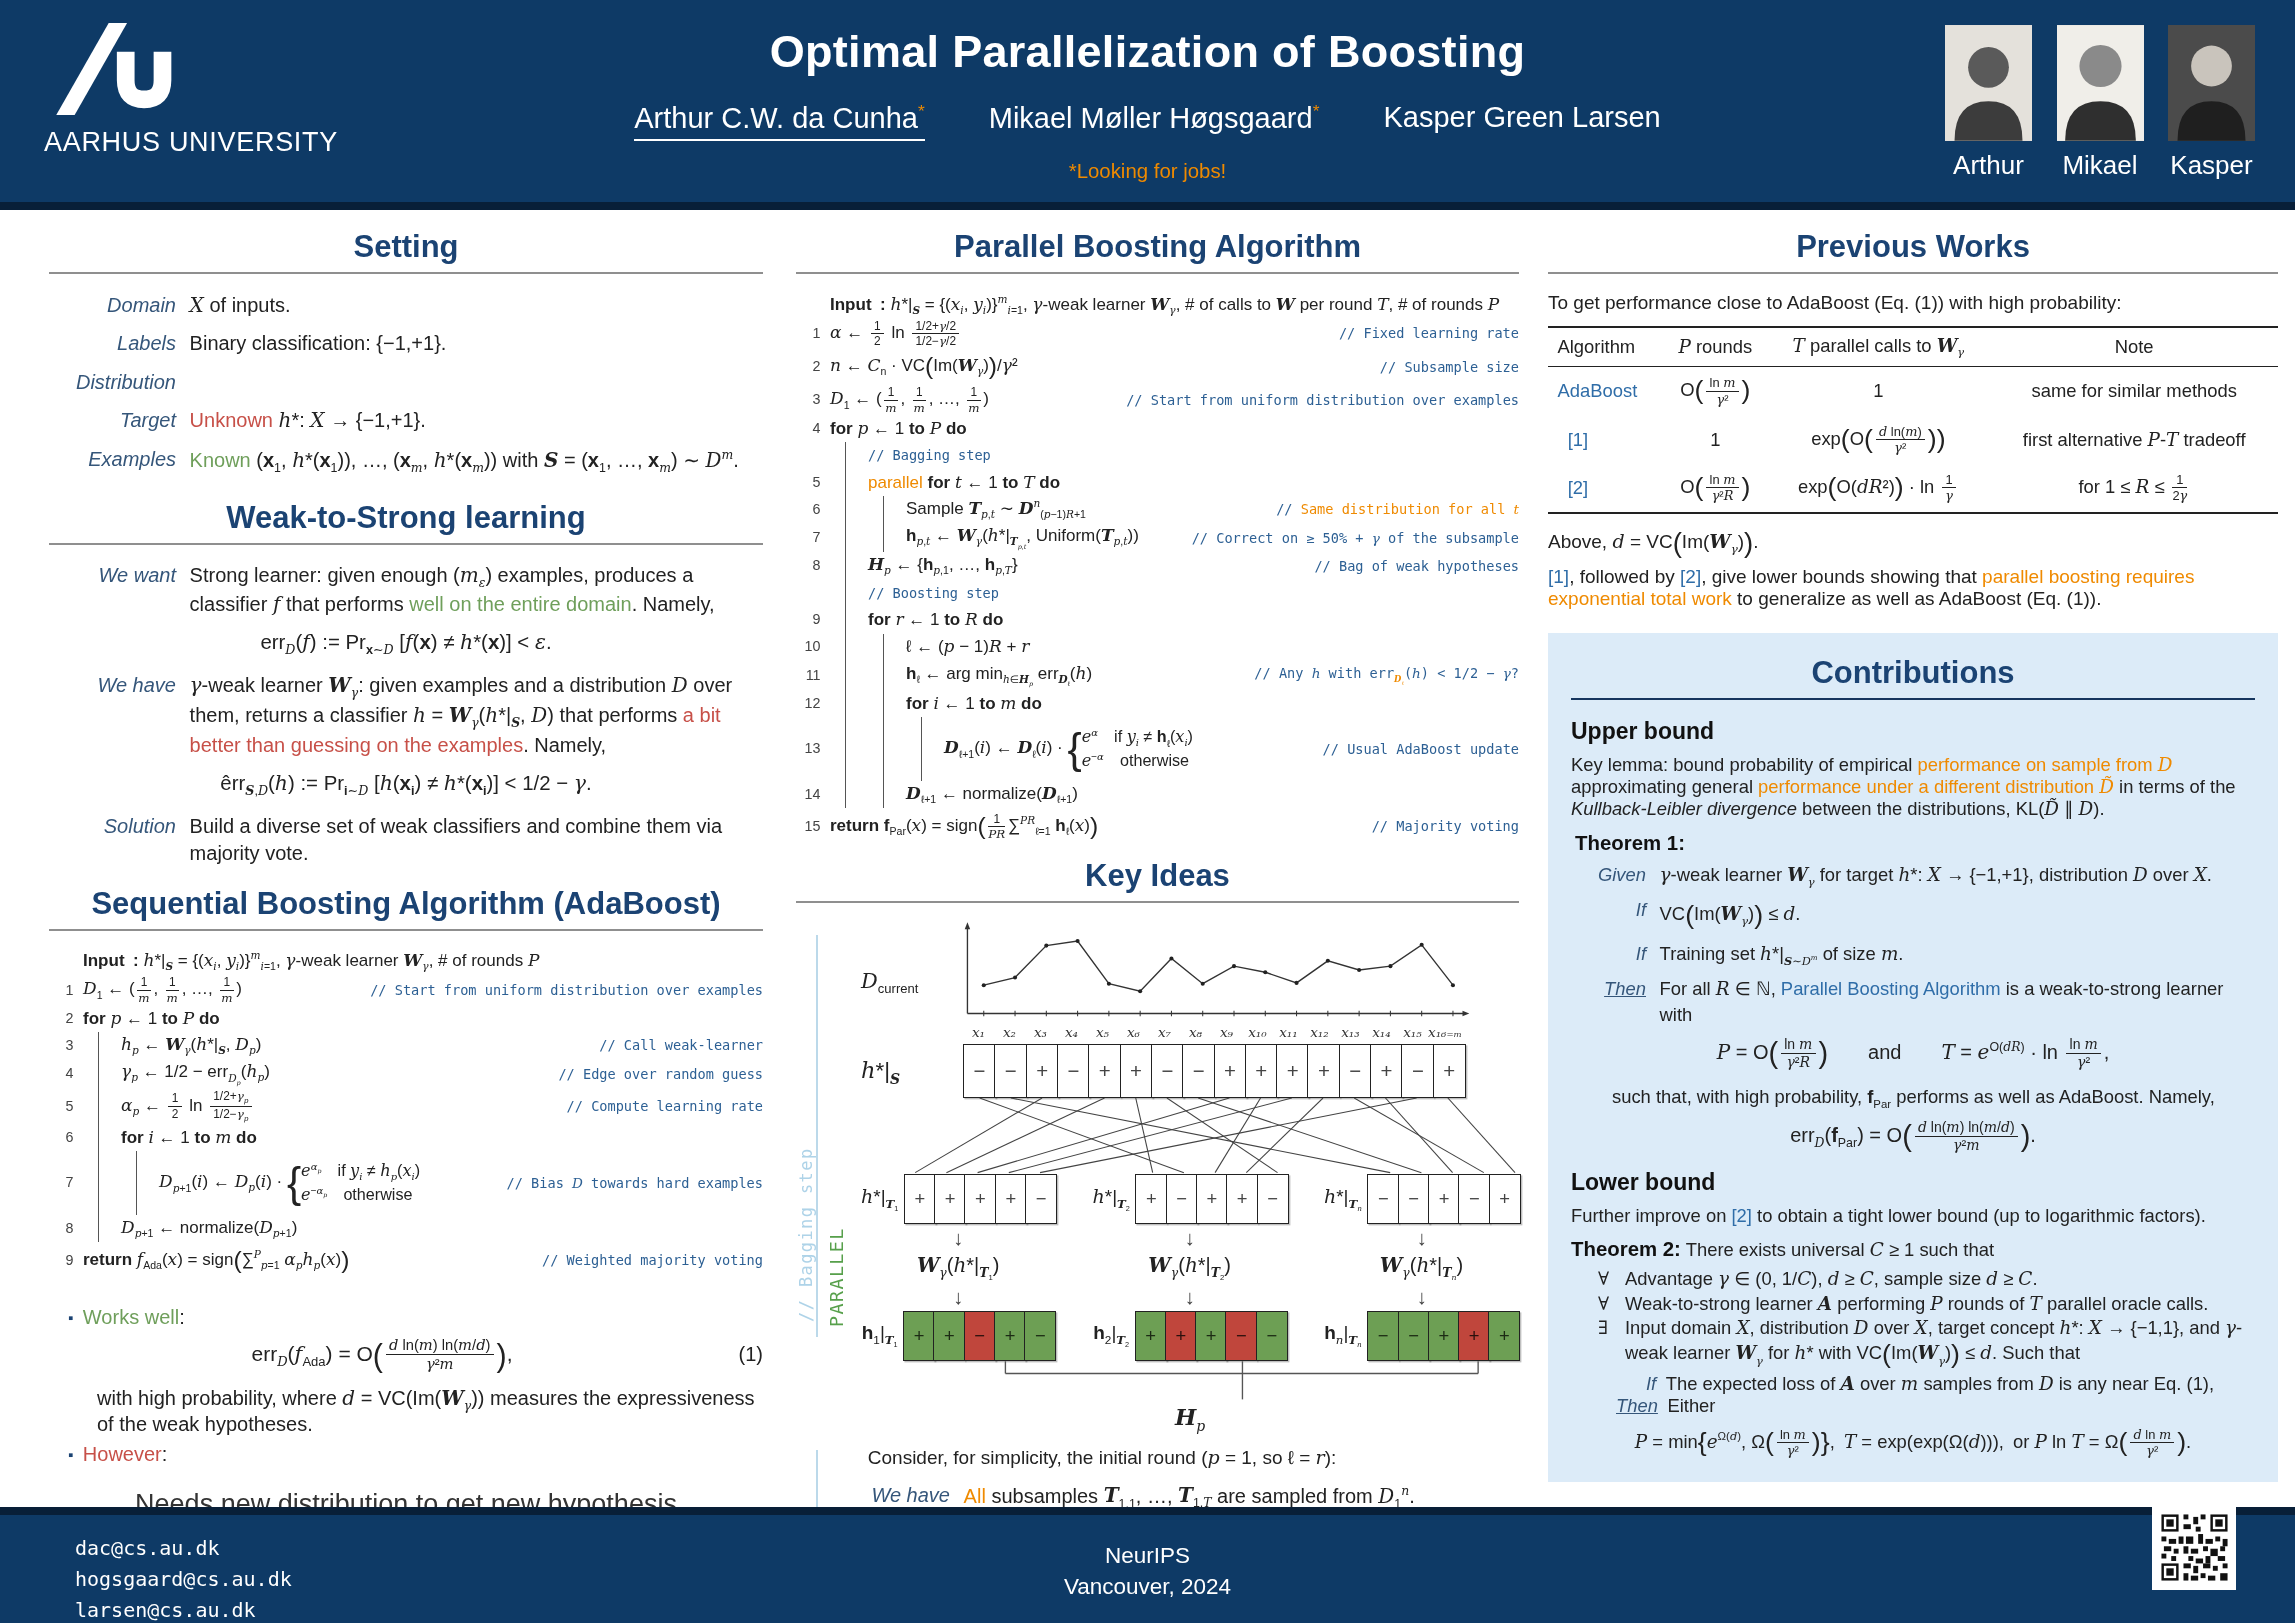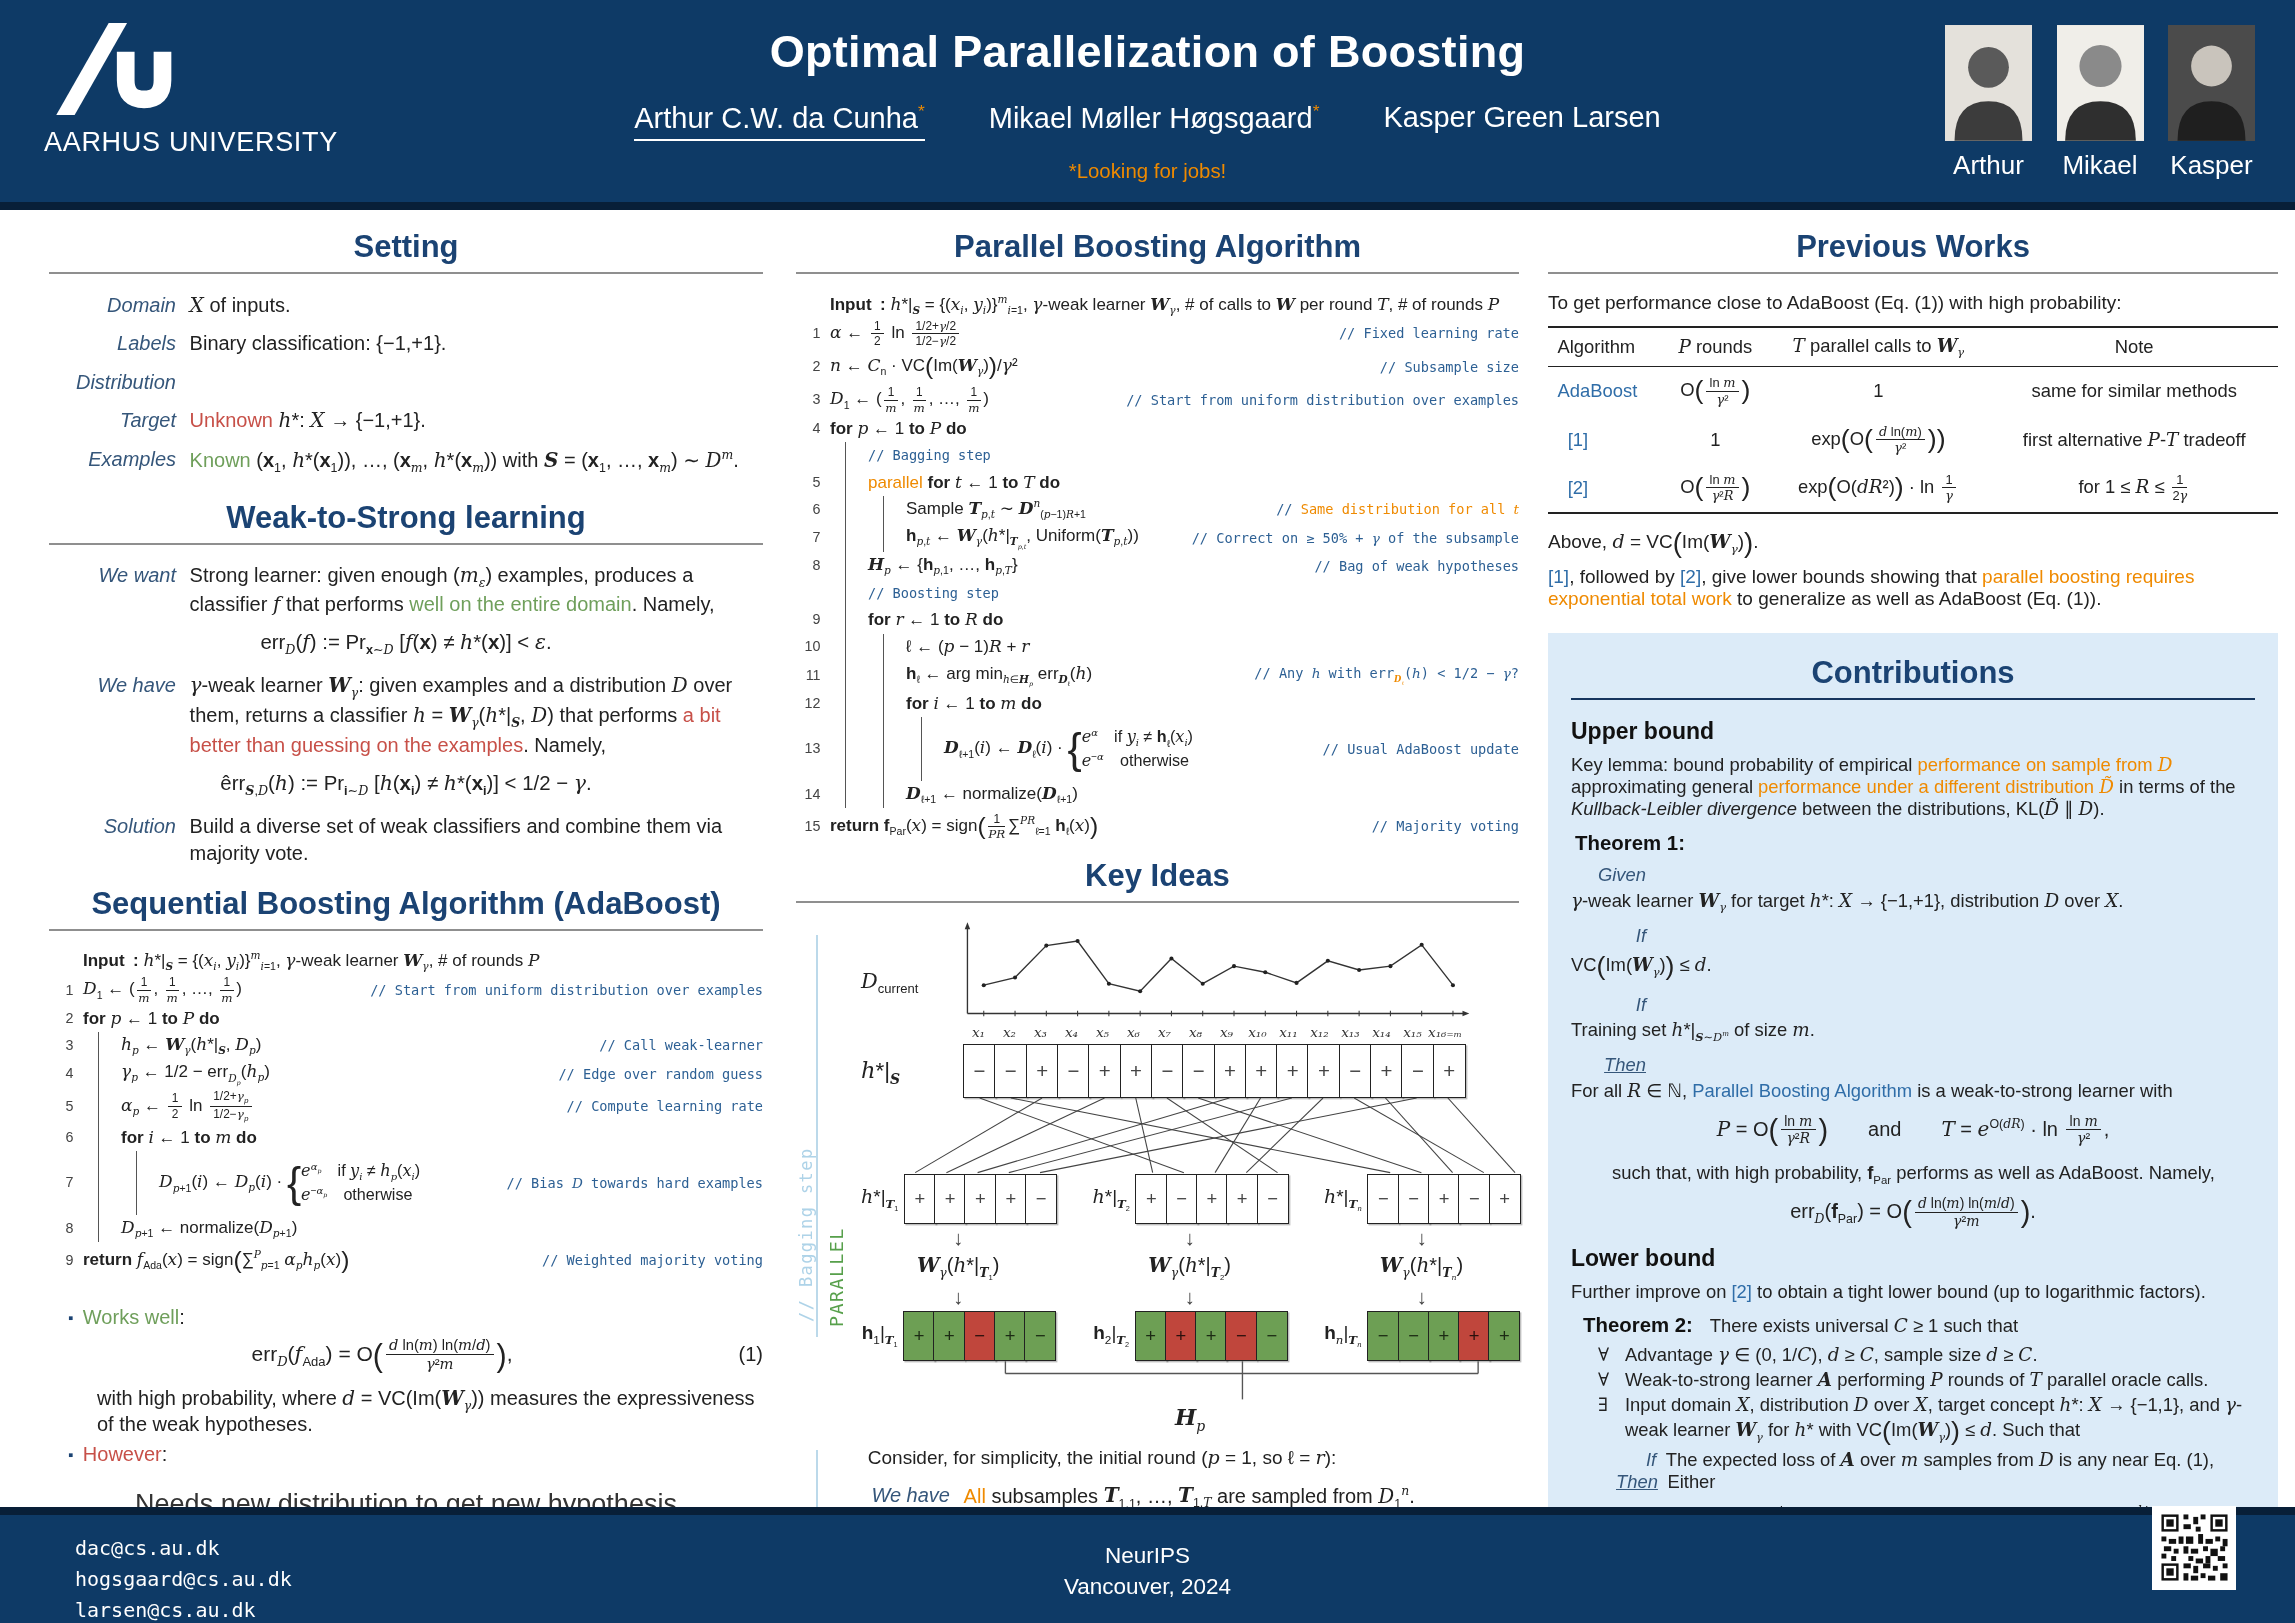--- a/index.html
+++ b/index.html
@@ -109,21 +109,21 @@
   table.pw{border-collapse:collapse;width:100%;font-size:18.4px;margin-bottom:13.6px;}
   table.pw th{border-top:2.7px solid #222;border-bottom:1.7px solid #222;font-weight:400;padding:6.8px 4.1px;}
   table.pw td{padding:8.2px 4.1px;text-align:center;}
   table.pw tr:last-child td{border-bottom:2.7px solid #222;}
   table.pw th:first-child,table.pw td:first-child{text-align:left;padding-left:9.5px;}
   .pw-after{font-size:19px;margin:6.8px 0;}
   
   .contrib{background:#dcebf8;padding:17.7px 23px 20.4px 23px;margin-top:23px;font-size:18.4px;}
   .contrib h3{font-size:23px;margin:11px 0 9.5px 0;color:#111;}
   .contrib .thm{font-weight:700;font-size:20.4px;margin:12.3px 0 6.8px 4.1px;color:#111;}
-  .contrib .lrow{font-size:18.4px;margin-bottom:6.8px;flex-direction:column;}
+  .contrib .lrow{font-size:18.4px;margin-bottom:6.8px;}
   .contrib .llab{width:75px;}
   .q-item{display:flex;margin:2.7px 0 2.7px 27px;}
   .q-item .qmark{width:27px;flex-shrink:0;font-family:"DejaVu Serif",serif;}
   .inner-if{margin-left:75px;display:flex;}
   .inner-if .llab2{color:#35567a;font-style:italic;margin-right:9.5px;}
   .inner-if .llab2.ul{text-decoration:underline;}
   
   .refs{font-size:14px;line-height:1.4;}
   .ref{display:flex;margin-bottom:9.5px;}
   .ref .rn{width:30px;flex-shrink:0;}
@@ -742,21 +742,21 @@
             <span>ln <i>m</i></span>
             <span><i>γ</i>²</span>
           </span>,</div>
       <div style="margin-left:41px;">such that, with high probability, <b>f</b><sub>Par</sub> performs as well as AdaBoost. Namely,</div>
       <div class="eq" style="font-size:20px;">err<sub><i>D</i></sub>(<b>f</b><sub>Par</sub>) = O<span class="big">(</span><span class="frac">
             <span><i>d</i> ln(<i>m</i>) ln(<i>m</i>/<i>d</i>)</span>
             <span><i>γ</i>²<i>m</i></span>
           </span><span class="big">)</span>.</div>
       <h3>Lower bound</h3>
       <div>Further improve on <span class="b">[2]</span> to obtain a tight lower bound (up to logarithmic factors).</div>
-      <div style="margin-top:11px;"><span class="thm" style="margin:12px;">Theorem 2:</span> <span>There exists universal <i>C</i> ≥ 1 such that</span></div>
+      <div style="margin-top:11px;"><span class="thm" style="margin:0;">Theorem 2:</span> <span>There exists universal <i>C</i> ≥ 1 such that</span></div>
       <div style="margin-top:6.8px;">
         <div class="q-item">
             <span class="qmark">∀</span>
             <span>Advantage <i>γ</i> ∈ (0, 1/<i>C</i>), <i>d</i> ≥ <i>C</i>, sample size <i>d</i> ≥ <i>C</i>.</span>
           </div>
         <div class="q-item">
             <span class="qmark">∀</span>
             <span>Weak-to-strong learner <span class="cal">A</span> performing <i>P</i> rounds of <i>T</i> parallel oracle calls.</span>
           </div>
         <div class="q-item">

